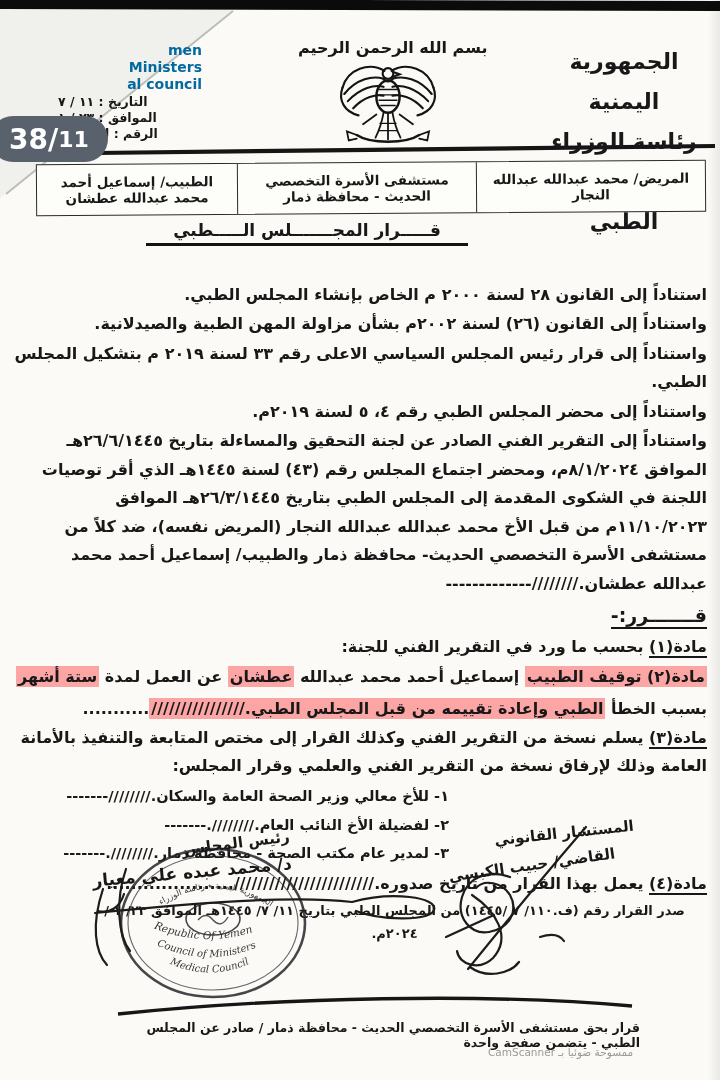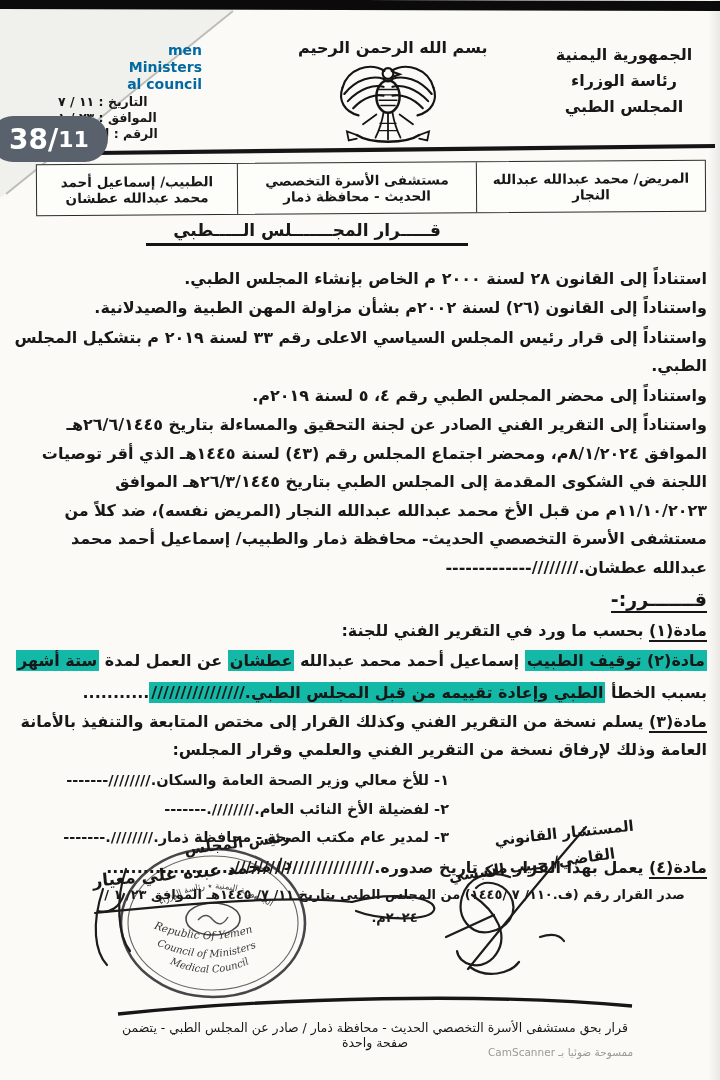--- a/index.html
+++ b/index.html
@@ -11,61 +11,61 @@
   .corner-shade{position:absolute;top:8px;left:0;width:235px;height:190px;
       clip-path:polygon(0 0,100% 0,0 100%);background:#f0f0ec;z-index:1;}
   svg.deco{position:absolute;inset:0;z-index:1;}
   
   .badge{position:absolute;left:-10px;top:116px;width:118px;height:46px;background:#59616d;border-radius:24px;
       display:flex;align-items:center;justify-content:center;color:#fff;z-index:6;}
   .badge .sm{font-size:28px;font-weight:700;}
   .badge .lg{font-size:22px;font-weight:700;}
   
   .hdr-ar{position:absolute;top:42px;right:16px;width:160px;direction:rtl;text-align:center;
-      font-size:16px;font-weight:700;line-height:26px;z-index:2;}
+      font-size:22px;font-weight:700;line-height:40px;z-index:2;}
   .basmala{position:absolute;top:38px;left:298px;width:190px;text-align:left;font-size:16px;font-weight:700;z-index:2;}
   .emblem{position:absolute;top:56px;left:330px;width:116px;height:92px;z-index:2;}
   .hdr-en{position:absolute;top:42px;left:70px;width:132px;text-align:right;font-weight:700;
       font-size:14px;line-height:17px;color:#0369a1;z-index:2;}
   .hdr-fields{position:absolute;top:94px;left:58px;width:150px;direction:rtl;text-align:left;
       font-size:12.5px;font-weight:700;line-height:16px;z-index:2;}
   
   .info-table{position:absolute;top:162px;left:36px;width:668px;height:50px;display:flex;direction:rtl;
       border:1.6px solid #2a2a2a;transform:rotate(-.4deg);z-index:2;background:#fdfdfa;}
   .info-table .cell{display:flex;align-items:center;justify-content:center;text-align:center;
       font-size:13.5px;font-weight:700;padding:2px 6px;}
   .info-table .cell+.cell{border-left:none;border-right:1.6px solid #2a2a2a;}
   .c-patient{width:216px;} .c-hospital{width:226px;} .c-doctor{flex:1;}
   
   .doc-title{position:absolute;top:220px;left:146px;width:322px;text-align:center;direction:rtl;
       font-size:17px;font-weight:700;border-bottom:3px solid #141414;padding-bottom:3px;z-index:2;}
   
-  .body{position:absolute;top:264px;left:12px;right:13px;direction:rtl;text-align:right;
+  .body{position:absolute;top:280px;left:12px;right:13px;direction:rtl;text-align:right;
       font-size:16px;font-weight:700;line-height:1.78;z-index:2;}
   .body p{margin:0;}
   .preamble p{margin:1px 0;}
   .decree{font-size:19px;margin:7px 0 3px;}
   .decree span{border-bottom:2.6px solid #141414;padding-bottom:1px;text-align:center;}
   .article{margin-top:6px;}
   .u{border-bottom:2px solid #171717;}
   .bullet{padding:1px 24px 0 90px;margin-top:1px;}
   .art2{margin-top:9px;line-height:1.95;}
-  .hl{background:#14b8a6;padding:1px 2px;box-decoration-break:clone;-webkit-box-decoration-break:clone;}
+  .hl{background:#fca5a5;padding:1px 2px;box-decoration-break:clone;-webkit-box-decoration-break:clone;}
   .items p{margin:3px 0;padding-right:258px;white-space:nowrap;font-size:14.5px;}
   .issued{text-align:center;font-size:13px;font-weight:600;margin-top:9px;padding-left:70px;}
   
   .sig-label{position:absolute;z-index:3;font-weight:700;direction:rtl;white-space:nowrap;}
   .legal-title{left:494px;top:824px;font-size:15px;transform:rotate(-6deg);}
   .legal-name{left:448px;top:856px;font-size:15px;transform:rotate(-8deg);}
   .pres-title{left:184px;top:834px;font-size:15px;transform:rotate(-7deg);}
   .pres-name{left:92px;top:862px;font-size:17px;transform:rotate(-5deg);}
   .sig-svg{position:absolute;left:40px;top:815px;z-index:2;}
   
-  .footer-text{position:absolute;top:1020px;left:110px;width:530px;text-align:center;direction:rtl;
-      font-size:12.5px;font-weight:400;z-index:2;}
+  .footer-text{position:absolute;top:1020px;left:110px;width:530px;text-align:right;direction:rtl;
+      font-size:12.5px;font-weight:700;z-index:2;}
   .watermark{position:absolute;top:1046px;right:-28px;width:260px;direction:rtl;text-align:left;
       font-size:10.5px;color:#9a9a96;z-index:2;}
 </style>
 </head>
 <body>
 
 <div class="page">
 
   <div class="top-strip"></div>
   <div class="corner-shade"></div>

